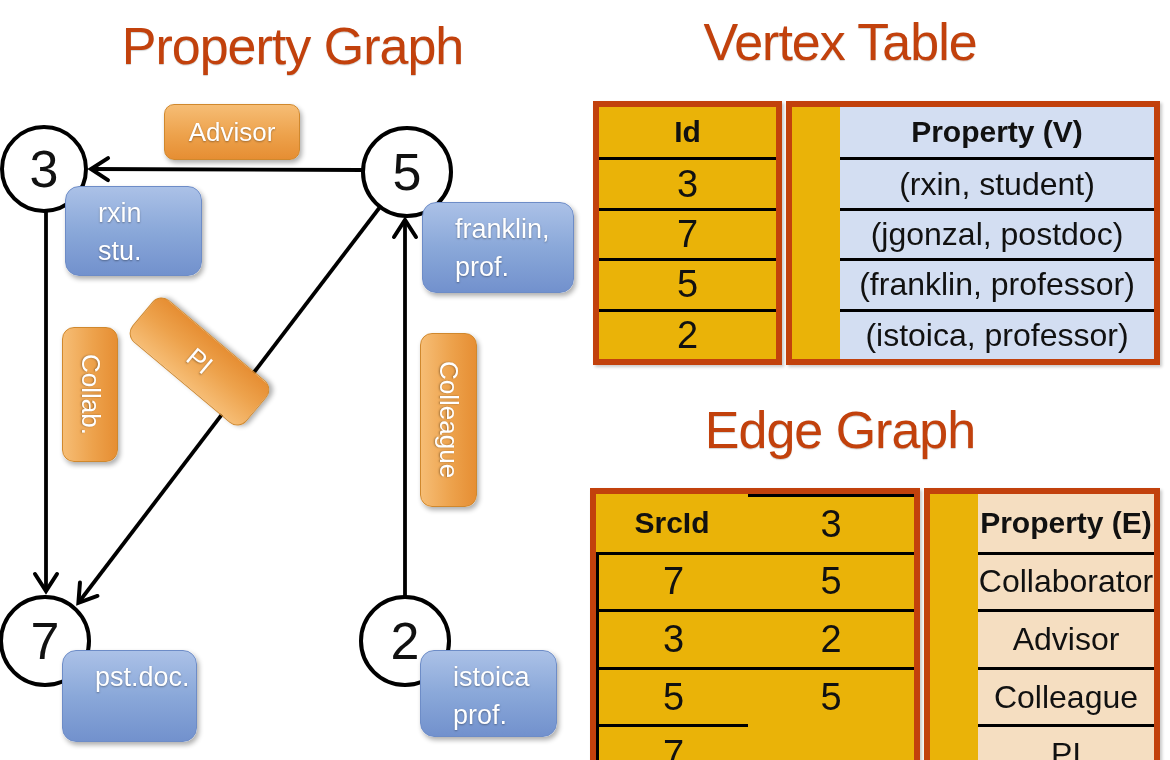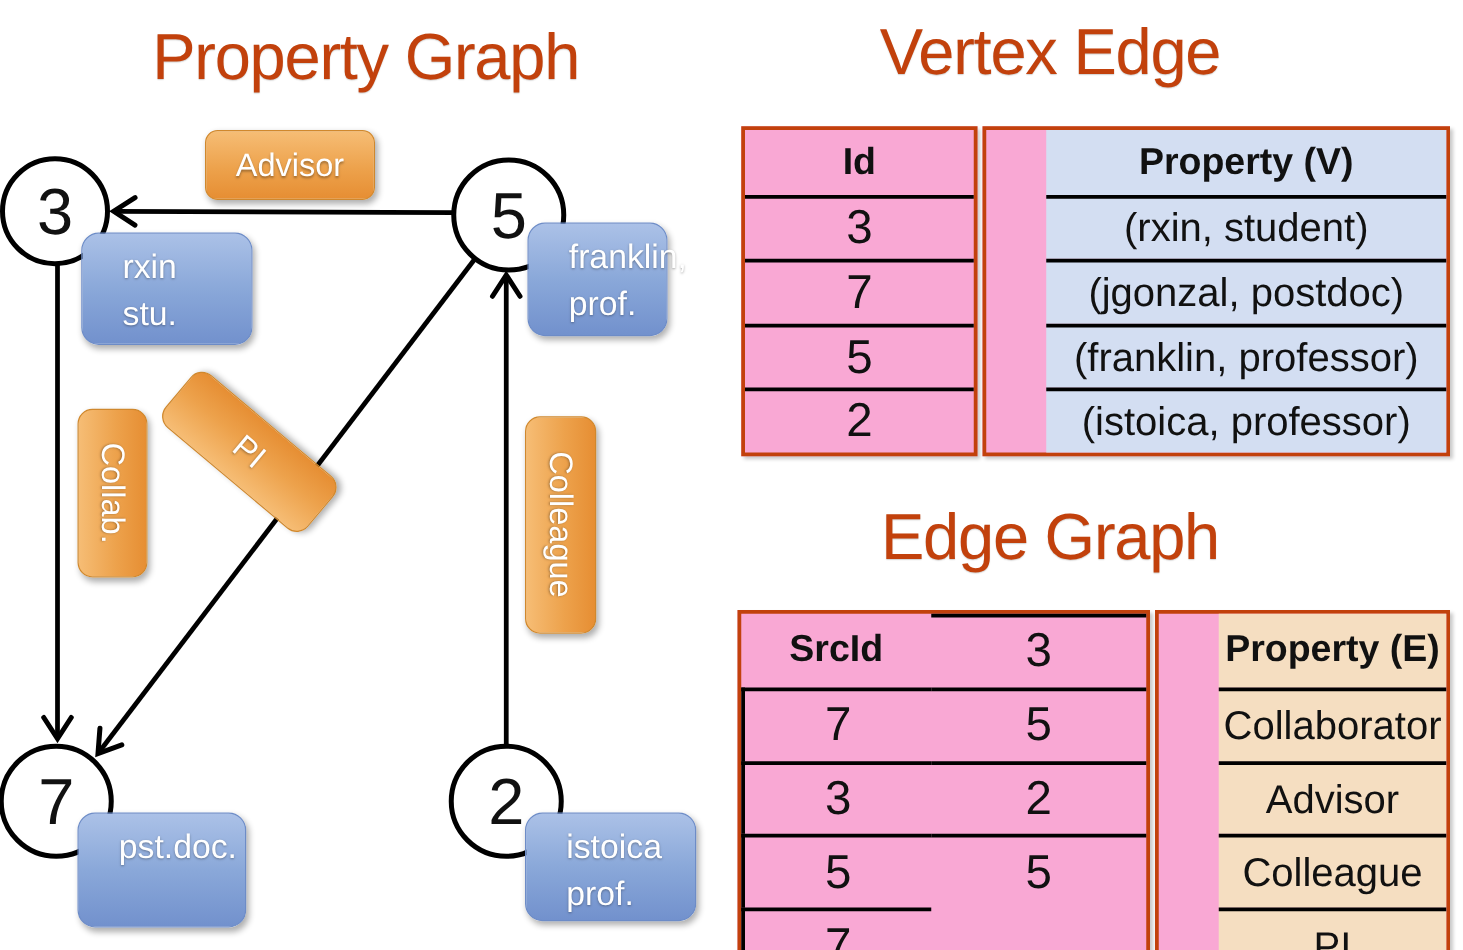--- a/index.html
+++ b/index.html
@@ -38,21 +38,21 @@
     background:linear-gradient(180deg,#abc1e7 0%, #8aa8d9 50%, #7291cd 100%);
     border:1.5px solid #6d8cc7; border-radius:14px; font-size:27px;
     align-items:flex-start; justify-content:flex-start;
     padding:8px 0 0 32px; line-height:1.4;
   }
   .pill-blue span { display:block; }
 
   
   .dtable { position:absolute; display:flex; box-sizing:border-box; }
   .sub {
-    display:grid; box-sizing:border-box; border:3px solid #c2410c; background:#f9a8d4;
+    display:grid; box-sizing:border-box; border:6px solid #c2410c; background:#eab308;
     box-shadow:2px 2px 3px rgba(0,0,0,0.22); height:100%;
   }
   .sub .cell {
     display:flex; align-items:center; justify-content:center;
     border-top:3px solid #000; font-size:32px; white-space:nowrap;
   }
   .sub .cell.no-top { border-top:none; }
   .sub .cell.head { font-weight:700; font-size:30px; }
   .sub .cell.num  { font-size:38px; }
   .sub .cell.col2 { border-left:3px solid #000; }
@@ -106,41 +106,41 @@
     <span class="vert-text">Colleague</span>
   </div>
 
   <div class="pill pill-blue" style="left:65px; top:186px; width:137px; height:90px;">
     <div>
       <span>rxin</span>
       <span>stu.</span>
     </div>
   </div>
 
-  <div class="pill pill-blue" style="left:422px; top:178px; width:112px; height:91px;">
+  <div class="pill pill-blue" style="left:422px; top:202px; width:152px; height:91px;">
     <div>
       <span>franklin,</span>
       <span>prof.</span>
     </div>
   </div>
 
   <div class="pill pill-blue" style="left:62px; top:650px; width:135px; height:92px;">
     <div>
       <span>pst.doc.</span>
     </div>
   </div>
 
   <div class="pill pill-blue" style="left:420px; top:650px; width:137px; height:87px;">
     <div>
       <span>istoica</span>
       <span>prof.</span>
     </div>
   </div>
 
-  <div id="vertex-title" class="big-title">Vertex Edge</div>
+  <div id="vertex-title" class="big-title">Vertex Table</div>
 
   <div class="dtable" style="left:593px; top:101px; height:264px;">
     <div class="sub" style="width:189px; grid-template-rows:repeat(5,1fr);">
       <div class="cell head no-top">Id</div>
       <div class="cell num">3</div>
       <div class="cell num">7</div>
       <div class="cell num">5</div>
       <div class="cell num">2</div>
     </div>
     <div class="sub gap4" style="width:374px; grid-template-rows:repeat(5,1fr);">

